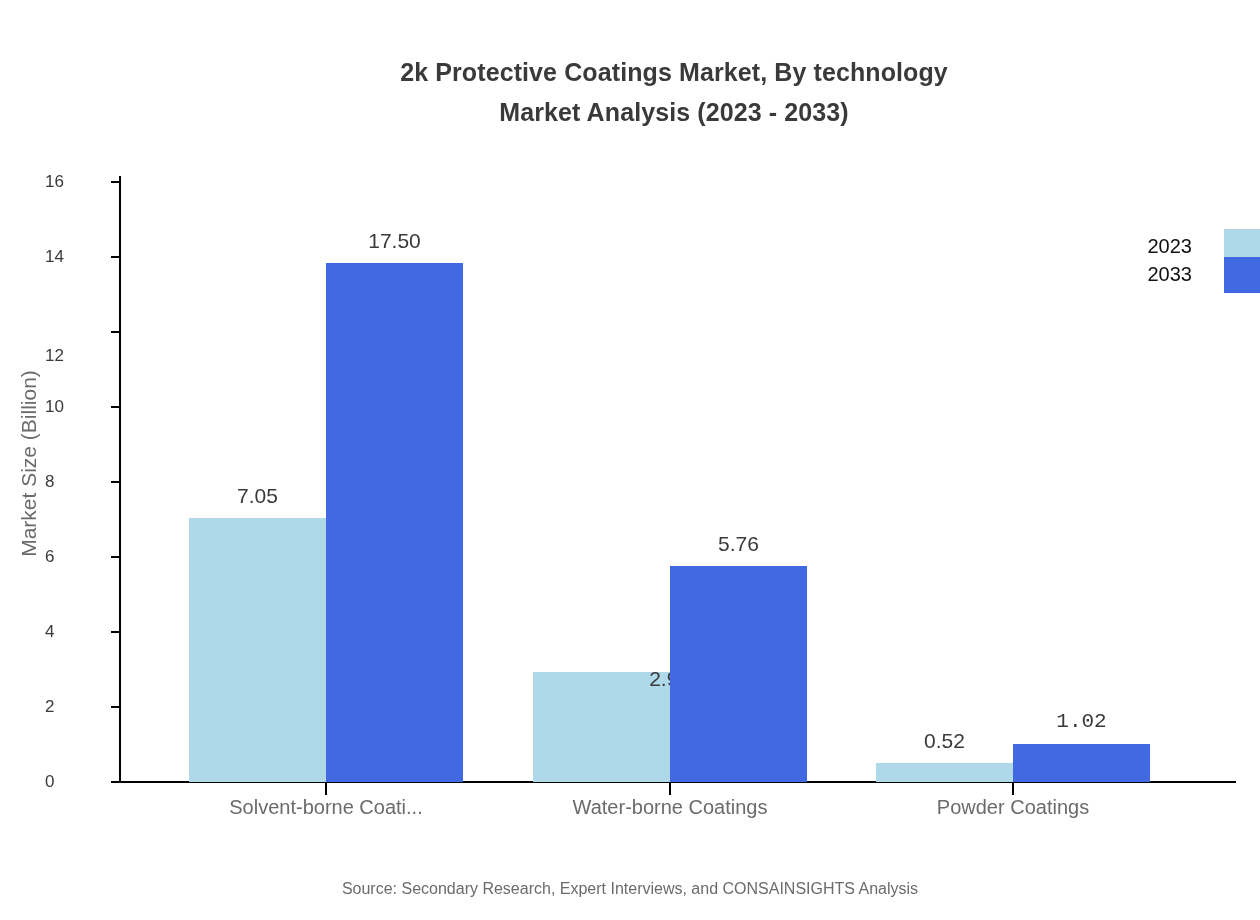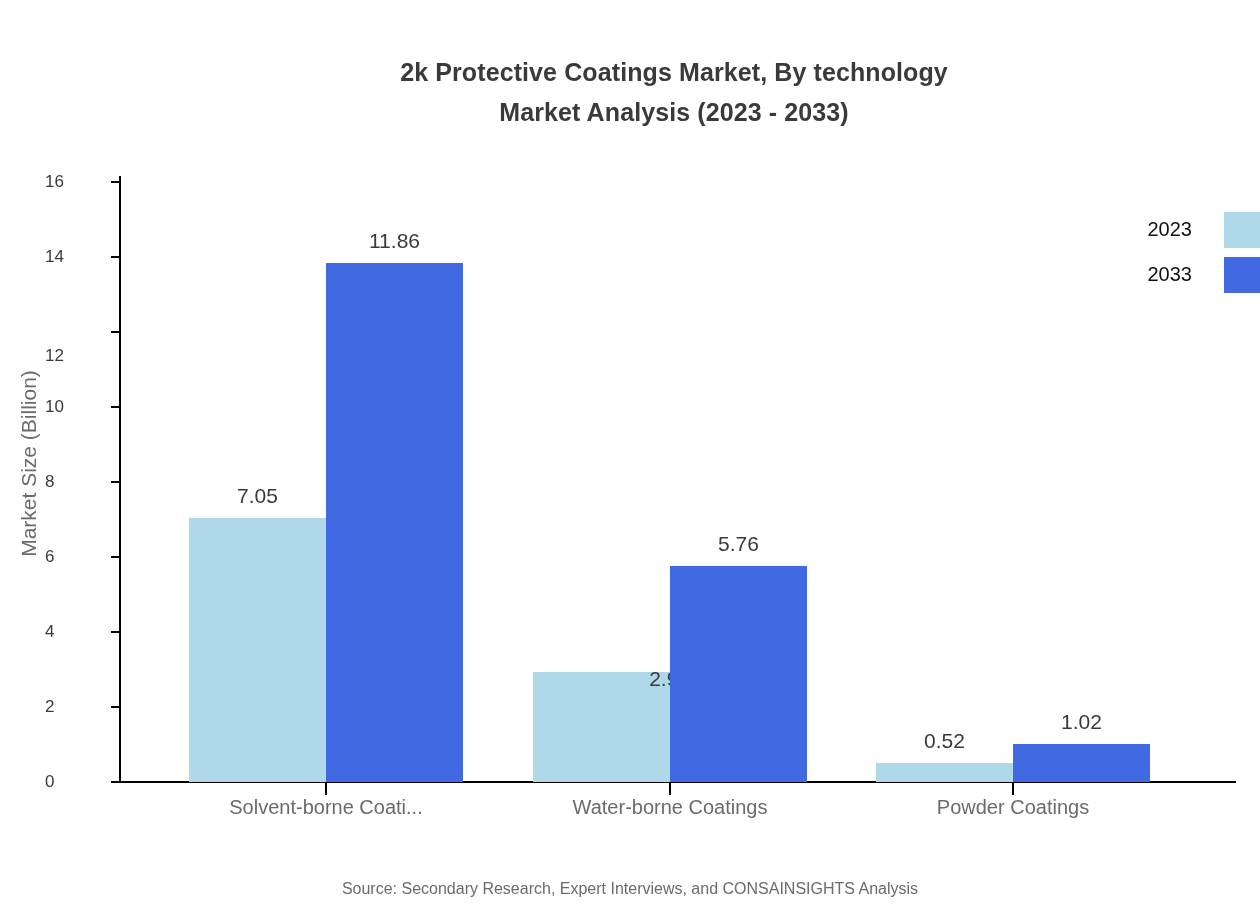--- a/index.html
+++ b/index.html
@@ -106,38 +106,38 @@
     </div>
 
   <div id="bars-layer">
       <div class="bar s2023" style="left: 189px; width: 137px; height: 264.375px; top: 517.625px; bottom: auto; position: absolute;"></div>
       <div class="bar-label" style="left: 169px; width: 177px; top: 484.625px;">7.05</div>
       <div class="bar s2023" style="left: 533px; width: 137px; height: 109.875px; top: 672.125px; bottom: auto; position: absolute;"></div>
       <div class="bar-label" style="left: 513px; width: 177px; top: 668px; text-align: right;">2.93</div>
       <div class="bar s2023" style="left: 876px; width: 137px; height: 19.5px; top: 762.5px; bottom: auto; position: absolute;"></div>
       <div class="bar-label" style="left: 856px; width: 177px; top: 729.5px;">0.52</div>
       <div class="bar s2033" style="left: 326px; width: 137px; height: 519.375px; top: 262.625px; bottom: auto; position: absolute;"></div>
-      <div class="bar-label" style="left: 306px; width: 177px; top: 229.625px;">11.86</div>
+      <div class="bar-label" style="left: 306px; width: 177px; top: 229.625px;">17.50</div>
       <div class="bar s2033" style="left: 670px; width: 137px; height: 216px; top: 566px; bottom: auto; position: absolute;"></div>
       <div class="bar-label" style="left: 650px; width: 177px; top: 533px;">5.76</div>
       <div class="bar s2033" style="left: 1013px; width: 137px; height: 38.25px; top: 743.75px; bottom: auto; position: absolute;"></div>
-      <div class="bar-label" style="left: 993px; width: 177px; top: 710.75px;">1.02</div>
+      <div class="bar-label" style="left: 993px; width: 177px; top: 710.75px; font-family: Liberation Mono, monospace;">1.02</div>
     </div>
 
   <div id="x-axis-ticks">
       <div class="xtick" style="left: 325px;"></div>
       <div class="xtick-label" style="left: 166px;">Solvent-borne Coati...</div>
       <div class="xtick" style="left: 669px;"></div>
       <div class="xtick-label" style="left: 510px;">Water-borne Coatings</div>
       <div class="xtick" style="left: 1012px;"></div>
       <div class="xtick-label" style="left: 853px;">Powder Coatings</div>
     </div>
 
   <div class="legend">
-    <div class="legend-row" style="top:0px;text-decoration:underline;">
+    <div class="legend-row" style="top:17px;text-decoration:underline;">
       <span class="legend-label">2023</span>
       <span class="legend-swatch s2023"></span>
     </div>
     <div class="legend-row" style="top:45px;">
       <span class="legend-label">2033</span>
       <span class="legend-swatch s2033"></span>
     </div>
   </div>
 
   <div class="source-note">Source: Secondary Research, Expert Interviews, and CONSAINSIGHTS Analysis</div>

